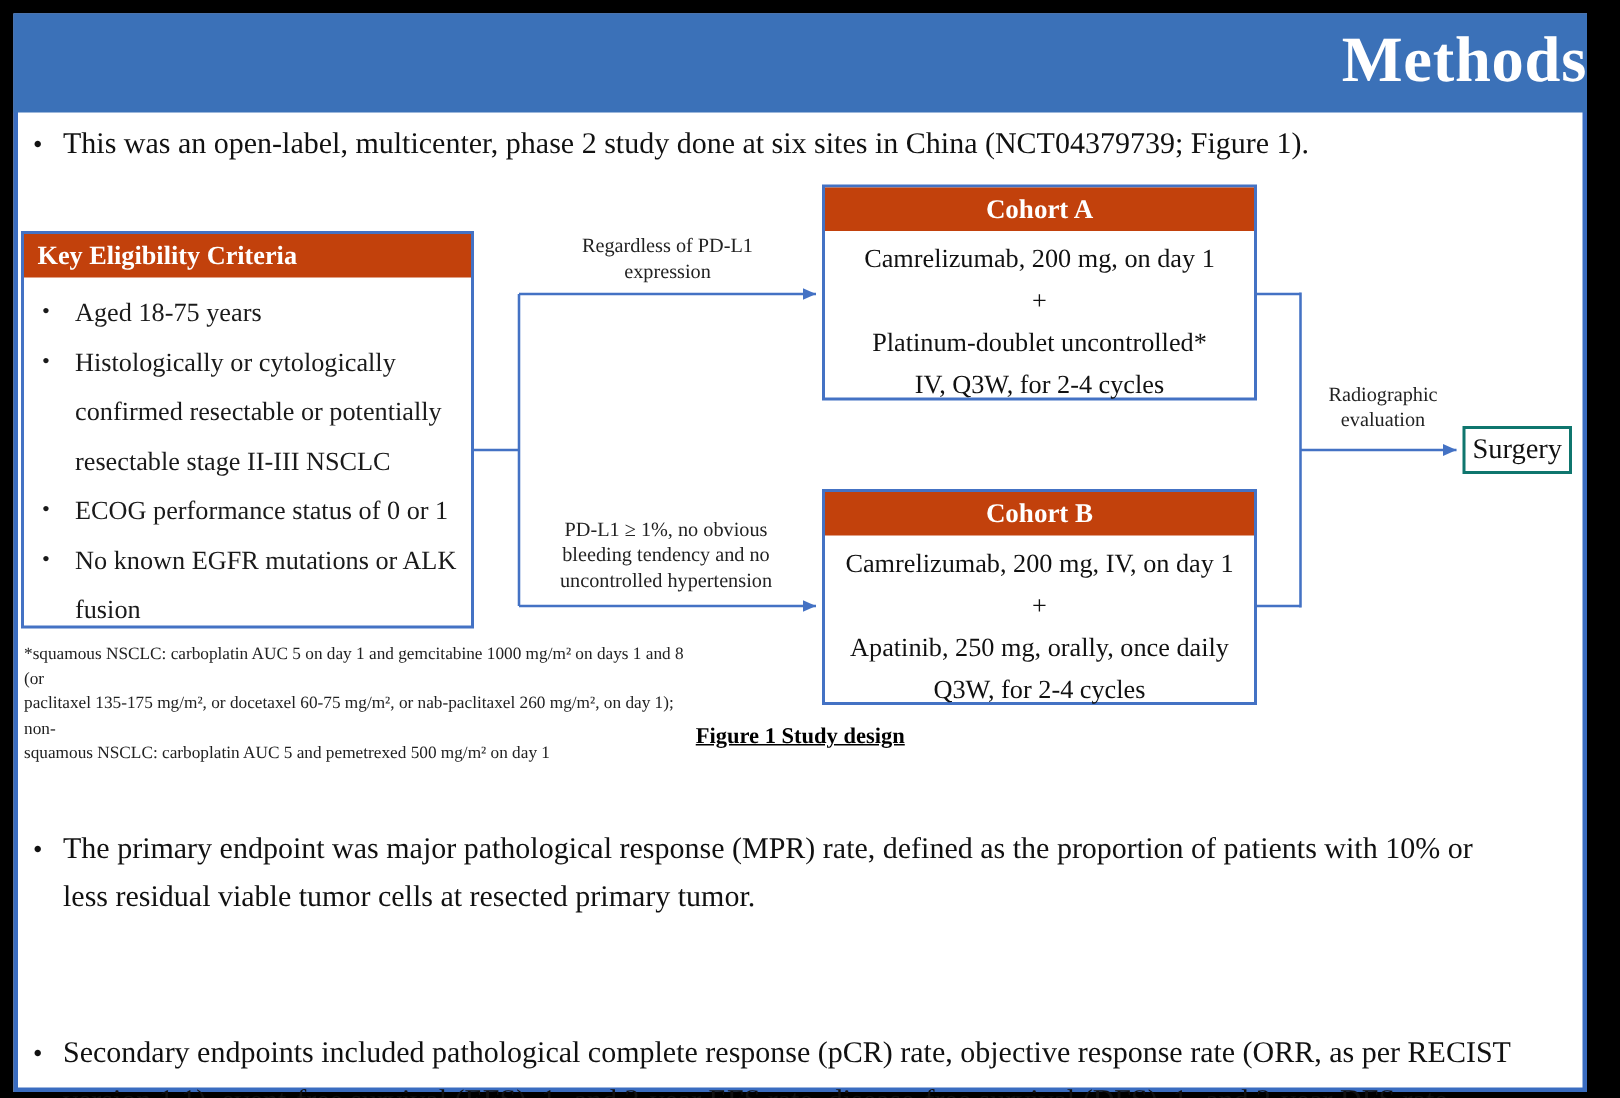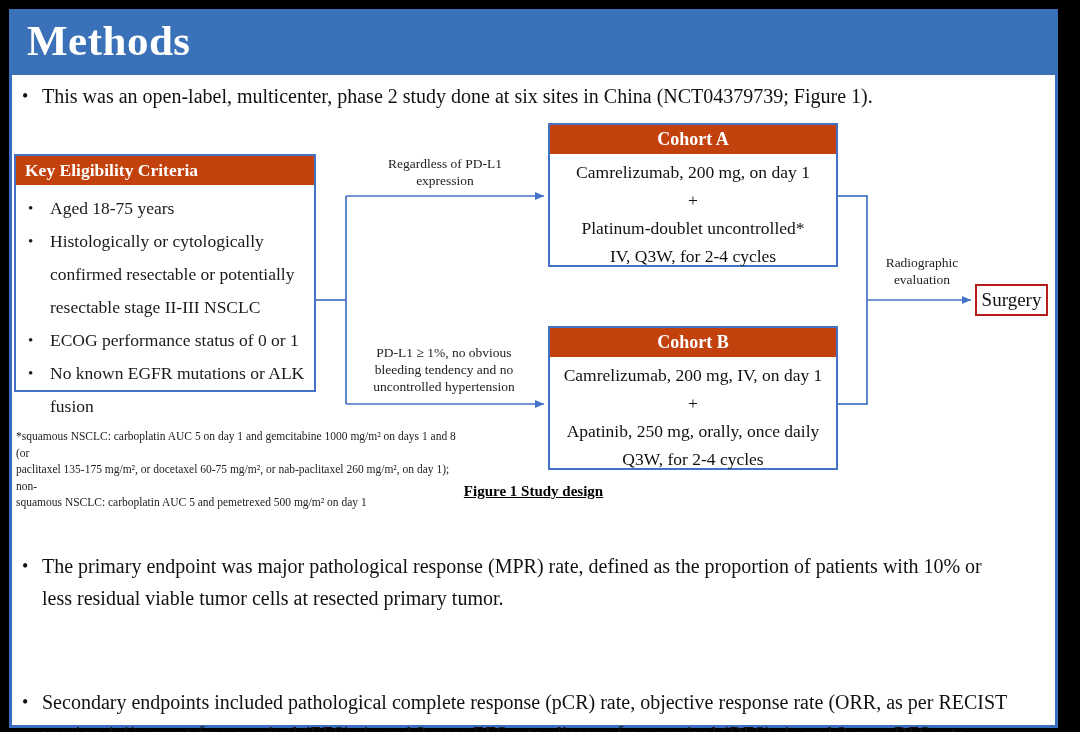--- a/index.html
+++ b/index.html
@@ -2,53 +2,53 @@
 <html><head>
 <meta charset="utf-8">
 <style>
   * { margin:0; padding:0; box-sizing:border-box; }
   html,body { width:1080px; height:732px; }
   body { background:#000; font-family:"Liberation Serif", serif; color:#1a1a1a; position:relative; overflow:hidden; }
   .abs { position:absolute; }
 
   .slide { left:9px; top:9px; width:1049px; height:719px; background:#fff; border:3px solid #3a6cc0; }
   .title-bar { left:9px; top:9px; width:1049px; height:66px; background:#3b71b8; z-index:2; }
-  .title-bar .title-text { display:block; width:100%; line-height:64px; text-align:left;
-      color:#fff; font-size:43px; font-weight:bold; letter-spacing:0.5px;margin-left:18px; }
+  .title-bar .title-text { display:block; width:100%; line-height:64px; text-align:right;
+      color:#fff; font-size:43px; font-weight:bold; letter-spacing:0.5px; }
 
   .bullet-item { font-size:20px; line-height:32px; padding-left:20px; position:relative; color:#111; }
   .bullet-item::before { content:"•"; position:absolute; left:0; top:0; font-size:18px; }
   .intro-bullet { left:22px; top:80px; width:1000px; z-index:2; }
   .endpoint-bullet-1 { left:22px; top:518px; width:988px; z-index:2; }
   .endpoint-bullet-2 { left:22px; top:590px; width:988px; z-index:2; }
 
   svg.connectors { left:0; top:0; z-index:1; pointer-events:none; }
 
   .flow-box { background:#fff; border:2px solid #4472c4; z-index:2; }
   .flow-box .box-header { background:#c2410c; color:#fff; font-weight:bold; }
 
-  .eligibility-box { left:14px; top:154px; width:302px; height:238px; }
+  .eligibility-box { left:14px; top:154px; width:302px; height:265px; }
   .eligibility-box .box-header { height:29px; line-height:29px; font-size:17.5px; padding-left:9px; }
   .eligibility-box ul { list-style:none; margin:7px 6px 0 8px; }
   .eligibility-box li { font-size:17.5px; line-height:33px; padding-left:26px; position:relative; }
   .eligibility-box li::before { content:"•"; position:absolute; left:4px; top:0; font-size:15px; }
 
   .cohort-box { width:290px; height:144px; text-align:center; }
   .cohort-box .box-header { height:29px; line-height:29px; font-size:18px; }
   .cohort-box .box-line { font-size:17.5px; line-height:28px; color:#111; }
   .cohort-a-box { left:548px; top:123px; }
   .cohort-b-box { left:548px; top:326px; }
 
   .arrow-label { font-size:13.5px; line-height:17px; text-align:center; white-space:pre-line; color:#222; z-index:2; }
   .label-top-arrow { left:355px; top:155px; width:180px; }
   .label-bottom-arrow { left:348px; top:344px; width:192px; }
   .label-radiographic { left:866px; top:254px; width:112px; }
 
   .surgery-box { left:975px; top:284px; width:73px; height:32px; background:#fff;
-      border:2px solid #b91c1c; text-align:center; line-height:28px; font-size:19px; z-index:2; color:#111; }
+      border:2px solid #0f766e; text-align:center; line-height:28px; font-size:19px; z-index:2; color:#111; }
 
   .footnote { left:16px; top:428px; width:452px; font-size:11.5px; line-height:16.5px;
       white-space:pre-line; color:#222; z-index:2; }
 
   .figure-caption { left:9px; top:483px; width:1049px; text-align:center;
       font-size:15px; font-weight:bold; color:#000; z-index:2;text-decoration:underline; }
 </style>
 </head>
 <body>
 

